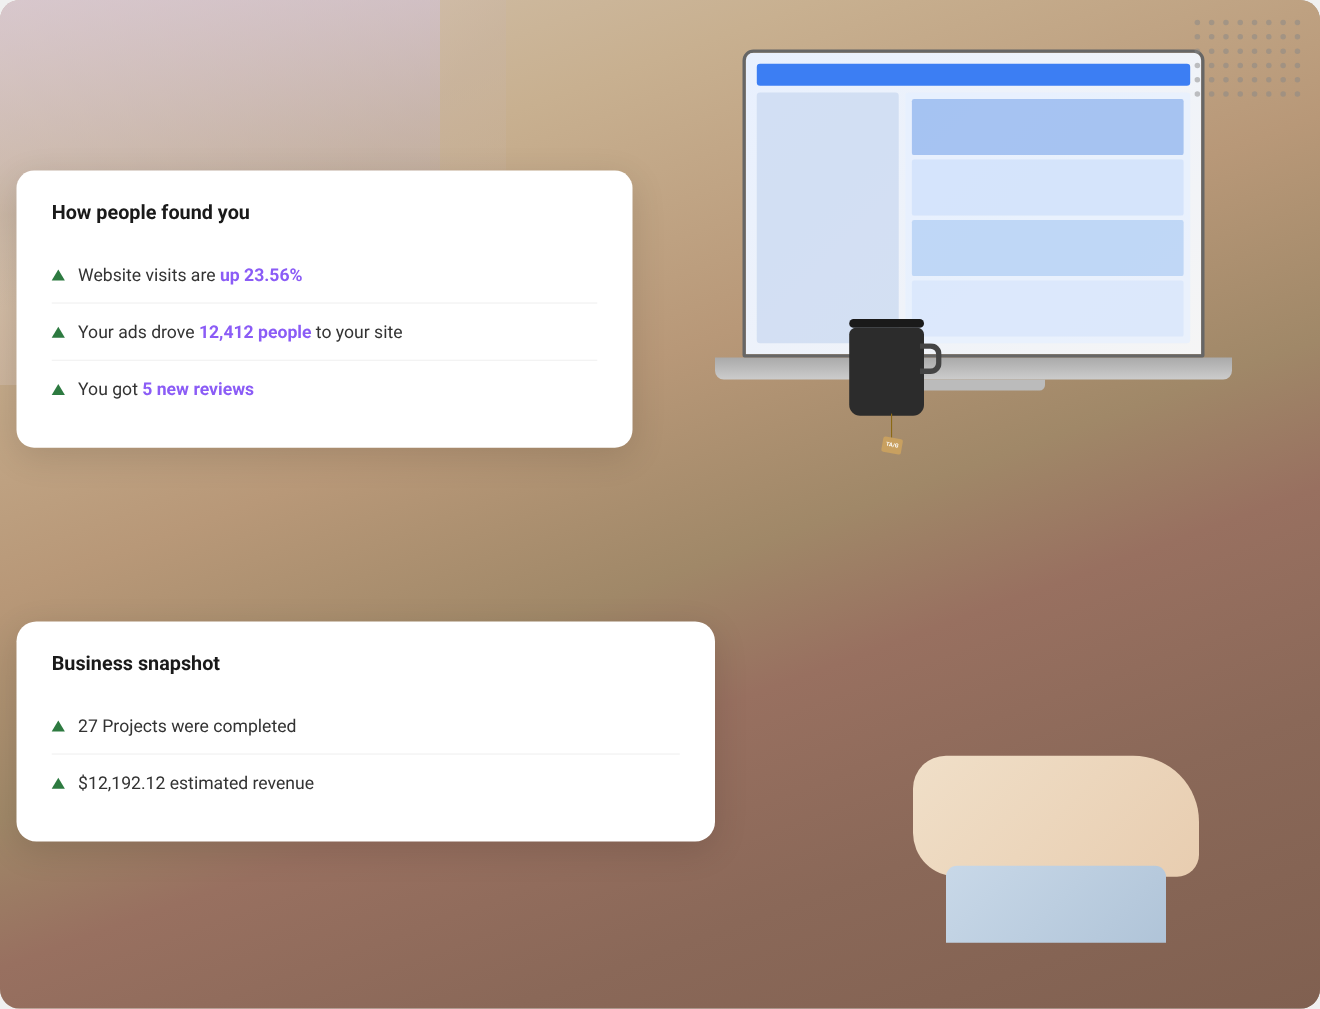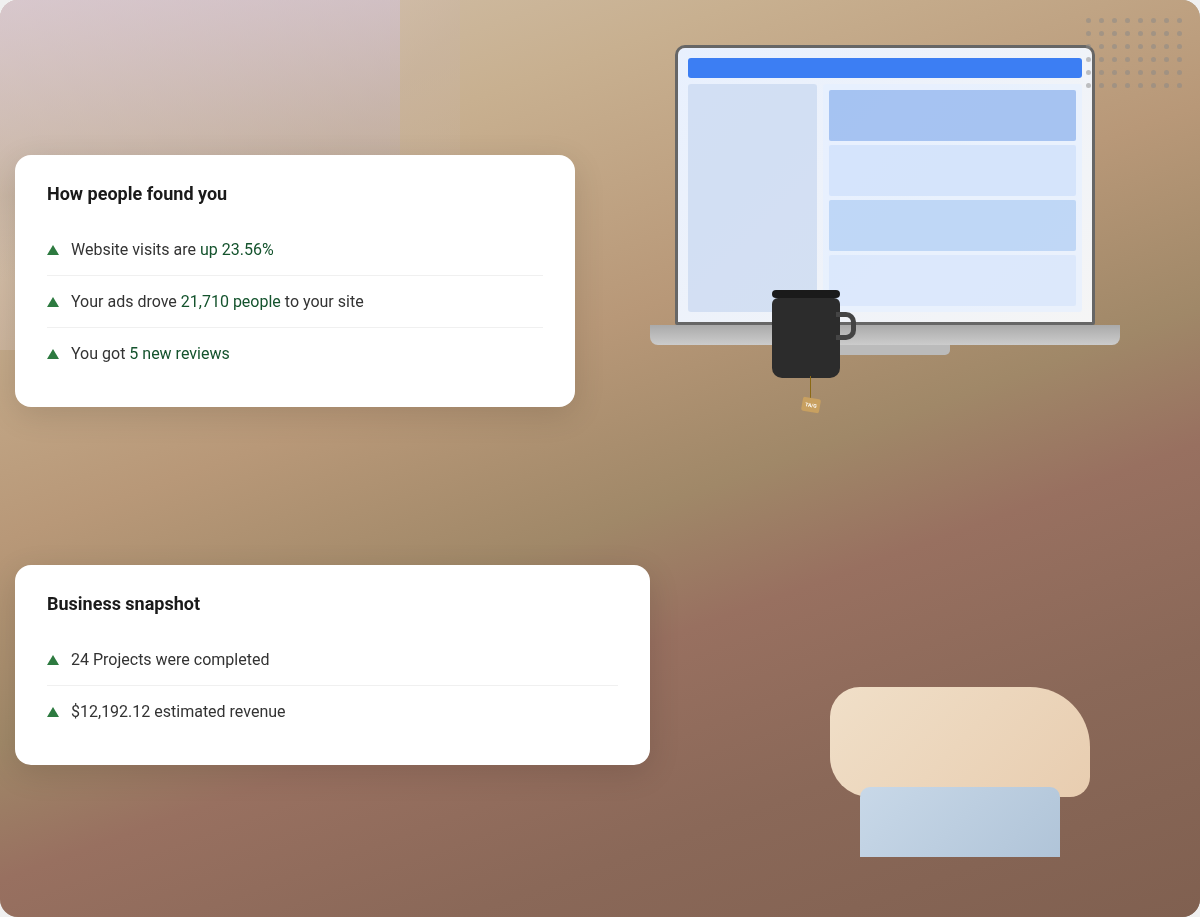--- a/index.html
+++ b/index.html
@@ -41,20 +41,21 @@
     .card-top {
       top: 155px;
       left: 15px;
       width: 510px;
     }
 
     .card-bottom {
       top: 565px;
       left: 15px;
       width: 635px;
+      border-radius: 18px;
     }
 
     .card-title {
       font-size: 18px;
       font-weight: 700;
       color: #1a1a1a;
       margin-bottom: 20px;
     }
 
     .card-item {
@@ -74,22 +75,22 @@
     .arrow-up-icon {
       width: 0;
       height: 0;
       border-left: 6px solid transparent;
       border-right: 6px solid transparent;
       border-bottom: 10px solid #2d7a40;
       flex-shrink: 0;
     }
 
     .highlight {
-      color: #14532d;
-      font-weight: 400;
+      color: #8b5cf6;
+      font-weight: 700;
     }
 
     
     .dots-container {
       position: absolute;
       top: 18px;
       right: 18px;
     }
 
     .dots-row {
@@ -226,38 +227,38 @@
   <div class="card-item">
     <div class="arrow-up-icon"></div>
     <span>
       Website visits are <span class="highlight">up 23.56%</span>
     </span>
   </div>
 
   <div class="card-item">
     <div class="arrow-up-icon"></div>
     <span>
-      Your ads drove <span class="highlight">21,710 people</span> to your site
+      Your ads drove <span class="highlight">12,412 people</span> to your site
     </span>
   </div>
 
   <div class="card-item">
     <div class="arrow-up-icon"></div>
     <span>
       You got <span class="highlight">5 new reviews</span>
     </span>
   </div>
 </div>
 
 <div class="card card-bottom">
   <div class="card-title">Business snapshot</div>
 
   <div class="card-item">
     <div class="arrow-up-icon"></div>
-    <span>24 Projects were completed</span>
+    <span>27 Projects were completed</span>
   </div>
 
 
   <div class="card-item">
     <div class="arrow-up-icon"></div>
     <span>$12,192.12 estimated revenue</span>
   </div>
 </div>
 
 </body></html>

